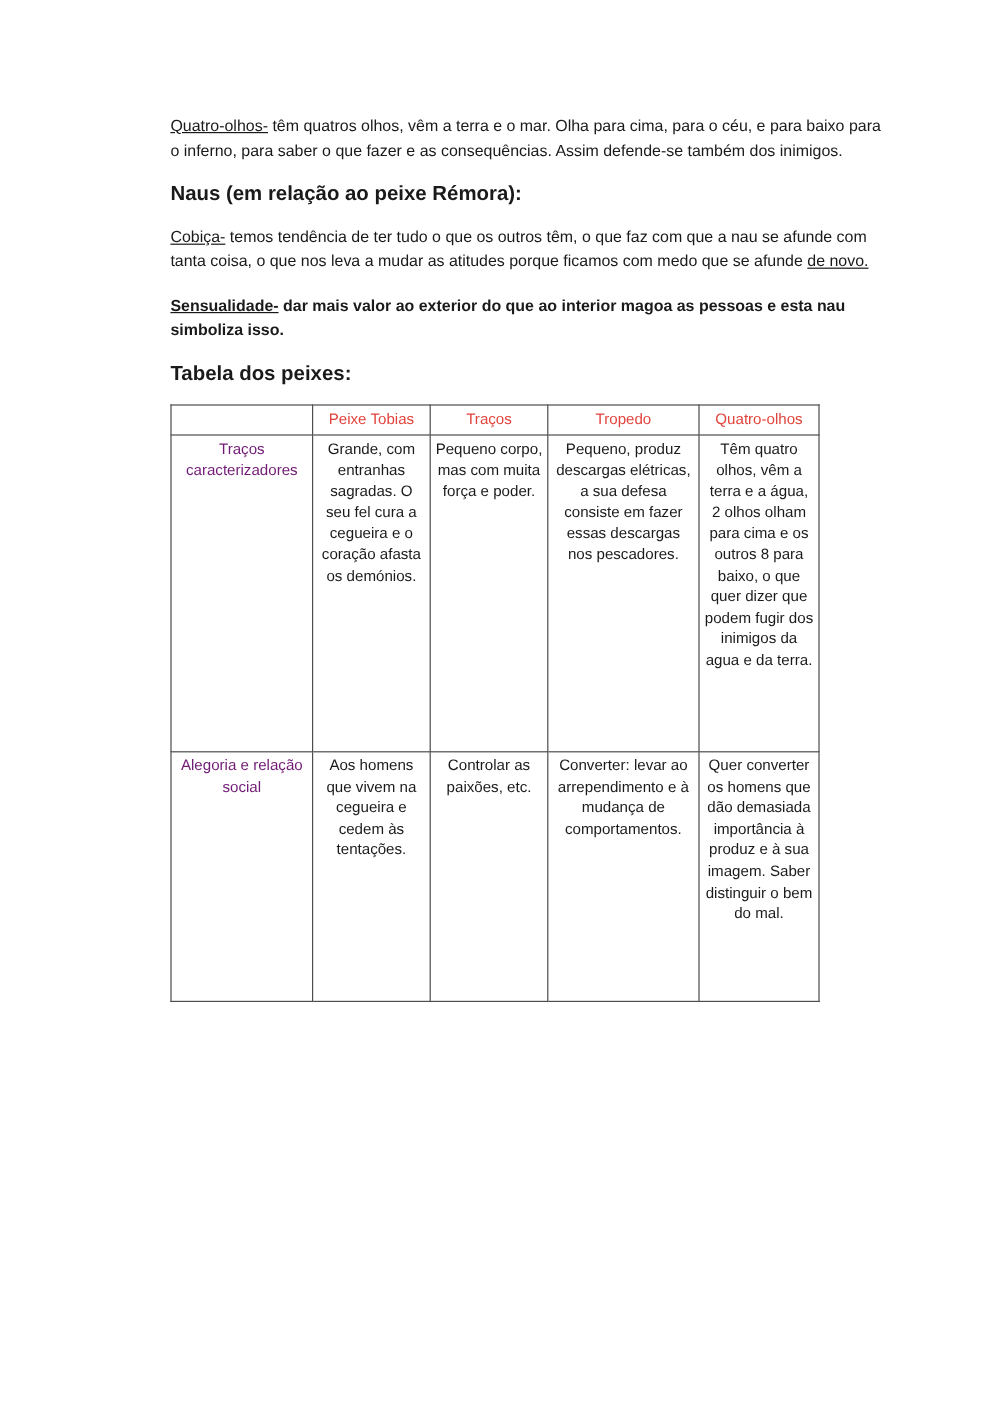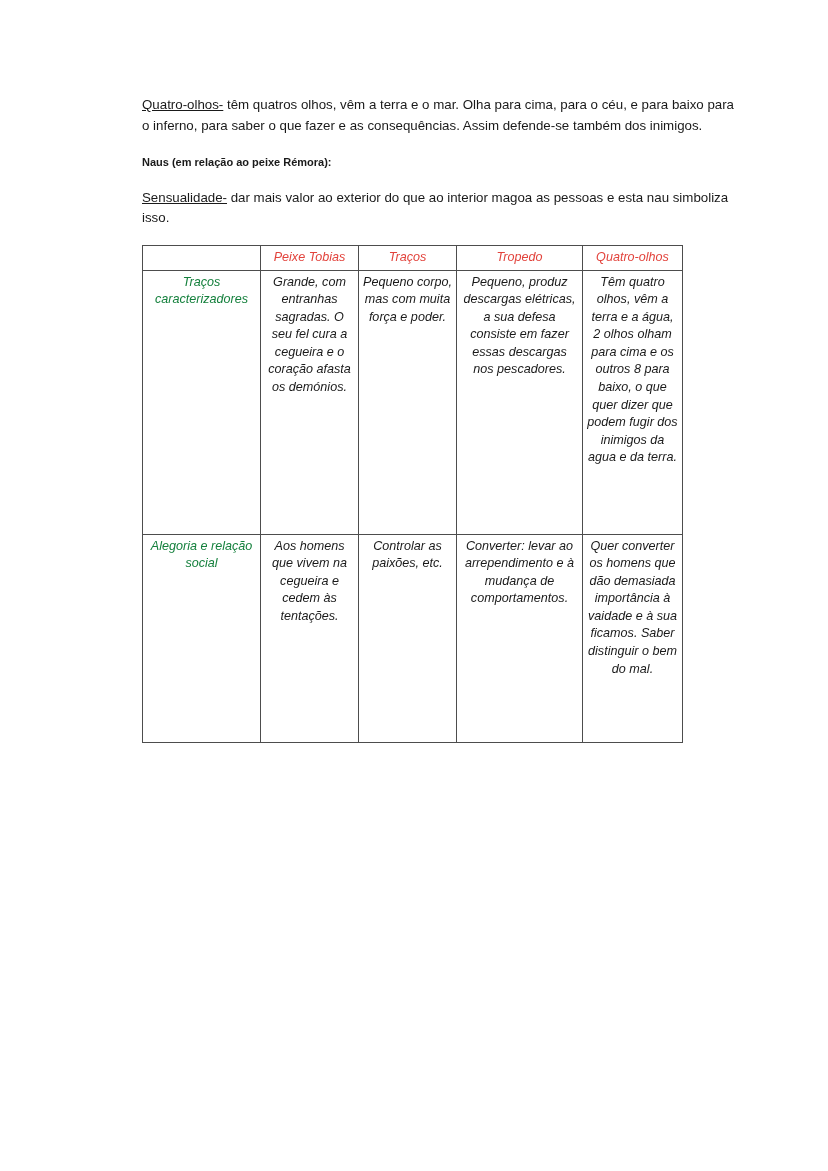--- a/index.html
+++ b/index.html
@@ -29,35 +29,35 @@
     padding-left: 24px;
   }
   p.para {
     margin: 0 0 16px 0;
     font-size: 13.3px;
     line-height: 20.5px;
     text-align: left;
     color: #1a1a1a;
   }
   p.para.tight {
+    font-weight: bold;
   }
   .u {
     text-decoration: underline;
   }
   p.heading {
     margin: 0 0 15px 0;
-    font-size: 11px;
+    font-size: 17px;
     line-height: 20.5px;
     font-weight: bold;
     color: #1a1a1a;
   }
   
   .table-wrap {
     margin-top: 14px;
-    font-style: italic;
   }
   table.fish {
     border-collapse: collapse;
     table-layout: fixed;
     width: 540px;
     font-size: 12.6px;
     line-height: 17.6px;
   }
   table.fish td {
     border: 1px solid #4d4d4d;
@@ -66,21 +66,21 @@
     padding: 3px 4px 2px 4px;
     word-wrap: break-word;
     overflow-wrap: break-word;
     hyphens: none;
   }
   td.hdr {
     color: #e2433c;
     text-align: center;
   }
   td.rowlabel {
-    color: #15803d;
+    color: #701a75;
     text-align: center;
   }
   
   col.c0 { width: 118px; }
   col.c1 { width: 98px; }
   col.c2 { width: 98px; }
   col.c3 { width: 126px; }
   col.c4 { width: 100px; }
 
   tr.r-head td { height: 19px; }
@@ -94,25 +94,29 @@
 <div class="page">
   <div class="content">
 
     <p class="para">
       <span class="u">Quatro-olhos-</span><span> têm quatros olhos, vêm a terra e o mar. Olha para cima, para o céu, e para baixo para o inferno, para saber o que fazer e as consequências. Assim defende-se também dos inimigos.</span>
     </p>
 
     <p class="heading">Naus (em relação ao peixe Rémora):</p>
 
 
+    <p class="para">
+      <span class="u">Cobiça-</span><span> temos tendência de ter tudo o que os outros têm, o que faz com que a nau se afunde com tanta coisa, o que nos leva a mudar as atitudes porque ficamos com medo que se afunde </span><span class="u">de novo.</span>
+    </p>
 
     <p class="para tight">
       <span class="u">Sensualidade-</span><span> dar mais valor ao exterior do que ao interior magoa as pessoas e esta nau simboliza isso.</span>
     </p>
 
+    <p class="heading">Tabela dos peixes:</p>
 
     <div class="table-wrap">
       <table class="fish">
         <colgroup>
           <col class="c0">
             <col class="c1">
             <col class="c2">
             <col class="c3">
             <col class="c4">
         </colgroup>
@@ -132,20 +136,20 @@
             <td>Pequeno, produz descargas elétricas, a sua defesa consiste em fazer essas descargas nos pescadores.</td>
             <td>Têm quatro olhos, vêm a terra e a água, 2 olhos olham para cima  e os outros 8 para baixo, o que quer dizer que podem fugir dos inimigos da agua e da terra.</td>
           </tr>
 
 
           <tr class="r2">
             <td class="rowlabel">Alegoria e relação social</td>
             <td>Aos homens que vivem na cegueira e cedem às tentações.</td>
             <td>Controlar as paixões, etc.</td>
             <td>Converter: levar ao arrependimento e à mudança de comportamentos.</td>
-            <td>Quer converter os homens que dão demasiada importância à vaidade e à sua ficamos. Saber distinguir o bem do mal.</td>
+            <td>Quer converter os homens que dão demasiada importância à produz e à sua imagem. Saber distinguir o bem do mal.</td>
           </tr>
         </tbody>
       </table>
     </div>
 
   </div>
 </div>
 
 </body></html>

